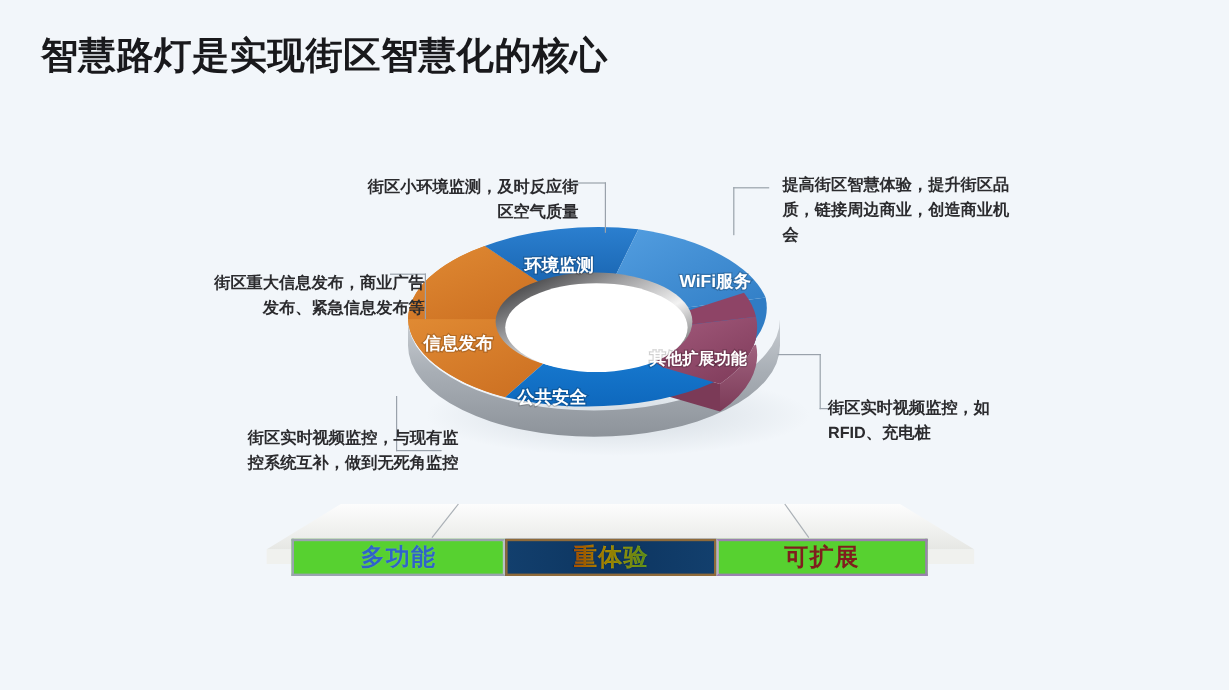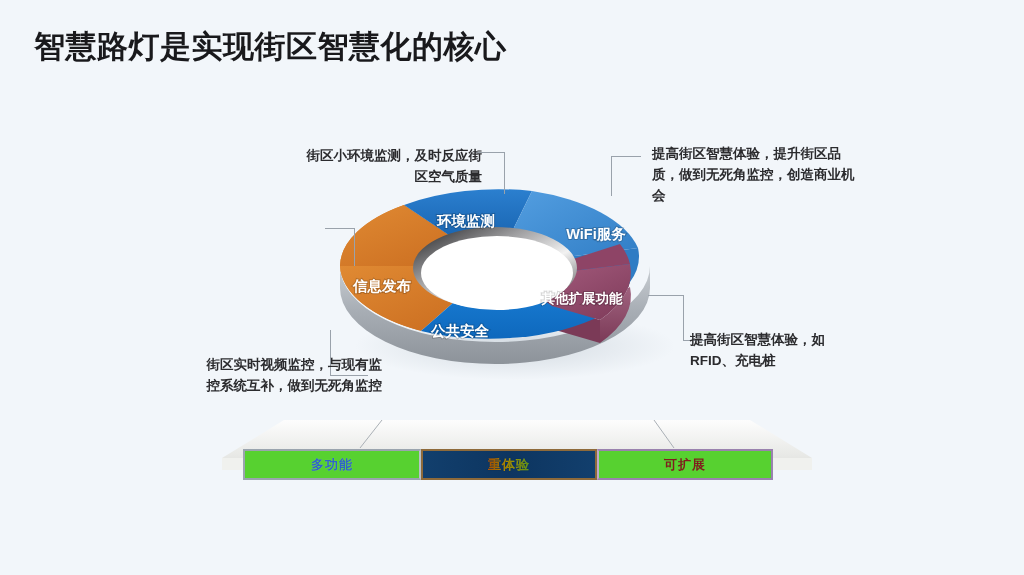--- a/index.html
+++ b/index.html
@@ -83,21 +83,21 @@
     left: 243px;
     top: 449px;
     display: flex;
     align-items: flex-start;
   }
   .pillbox {
     height: 31px;
     display: flex;
     align-items: center;
     justify-content: center;
-    font-size: 13px;
+    font-size: 20px;
     font-weight: bold;
     letter-spacing: 1px;
     box-sizing: border-box;
   }
   .pillbox.b1 {
     width: 178px;
     background: #57d130;
     color: #2f64c8;
     border: 2px solid #9aa4ae;
     border-right: 2px solid #b9c0c7;
@@ -243,25 +243,27 @@
     <div class="leader" style="left:330px; top:330px; width:38px; height:46px;">
       <div class="v" style="left:0; top:0; height:46px;"></div>
       <div class="h" style="left:0; top:45px; width:38px;"></div>
     </div>
   </div>
 
   <div class="callout left" style="left:232px; top:146px; width:250px;">街区小环境监测，及时反应街
 区空气质量</div>
 
   <div class="callout right" style="left:652px; top:144px; width:270px;">提高街区智慧体验，提升街区品
-质，做到无死角监控，创造商业机
+质，链接周边商业，创造商业机
 会</div>
 
-
-  <div class="callout right" style="left:690px; top:330px; width:240px;">提高街区智慧体验，如
+  <div class="callout left" style="left:104px; top:226px; width:250px;">街区重大信息发布，商业广告
+发布、紧急信息发布等</div>
+
+  <div class="callout right" style="left:690px; top:330px; width:240px;">街区实时视频监控，如
 RFID、充电桩</div>
 
   <div class="callout left" style="left:132px; top:355px; width:250px;">街区实时视频监控，与现有监
 控系统互补，做到无死角监控</div>
 
   <div id="platform">
     <svg width="590" height="75" viewBox="0 0 590 75">
       <defs>
         <linearGradient id="gTopSlab" x1="0" y1="0" x2="0" y2="1">
           <stop offset="0%" stop-color="#fdfdfd"></stop>

